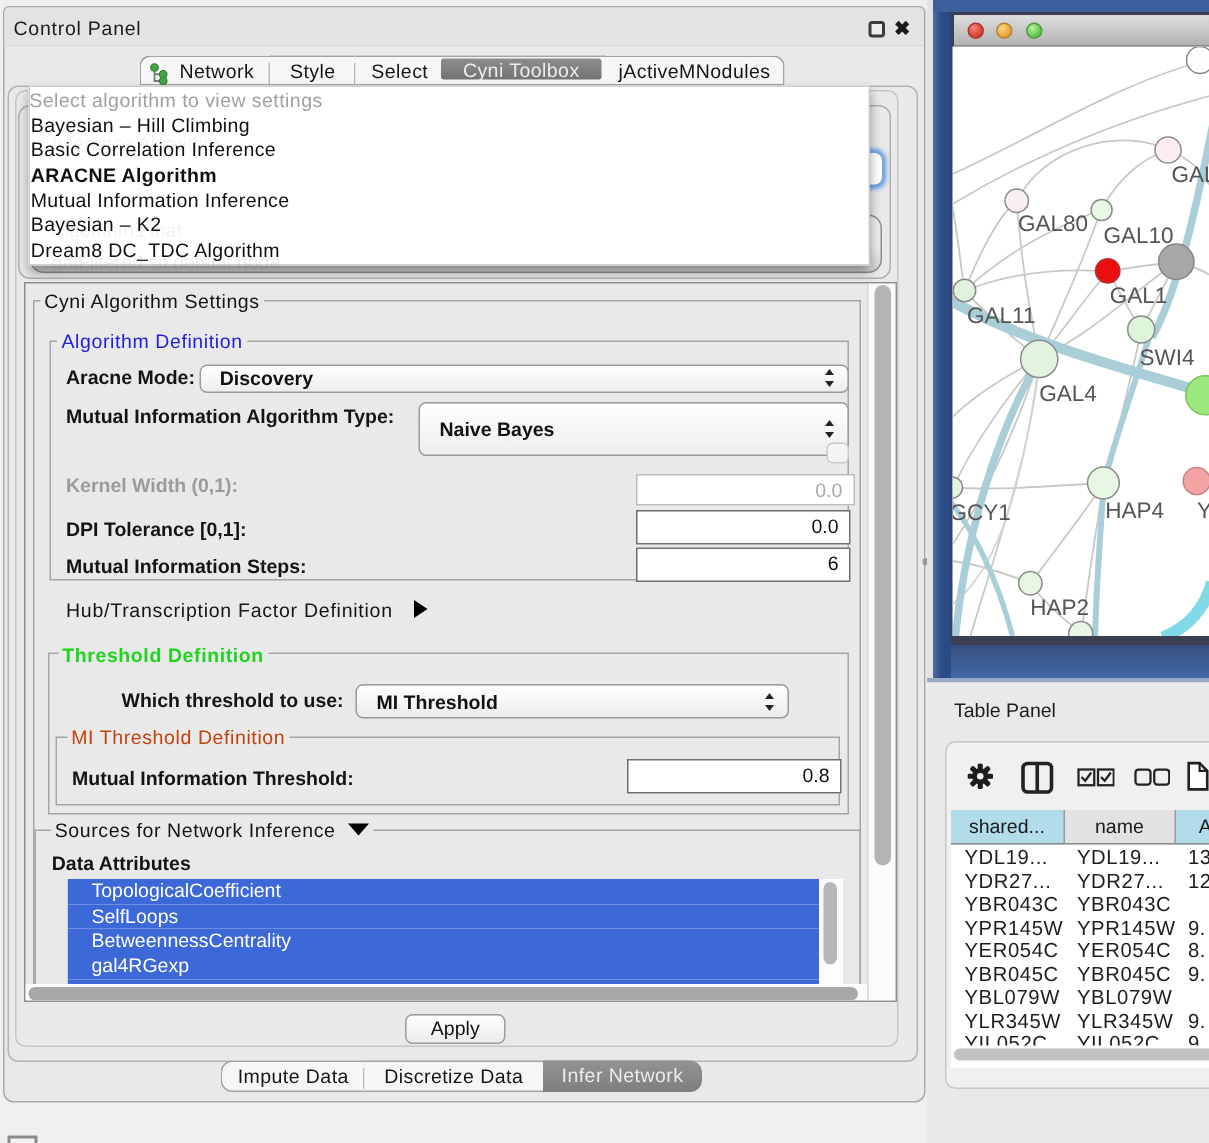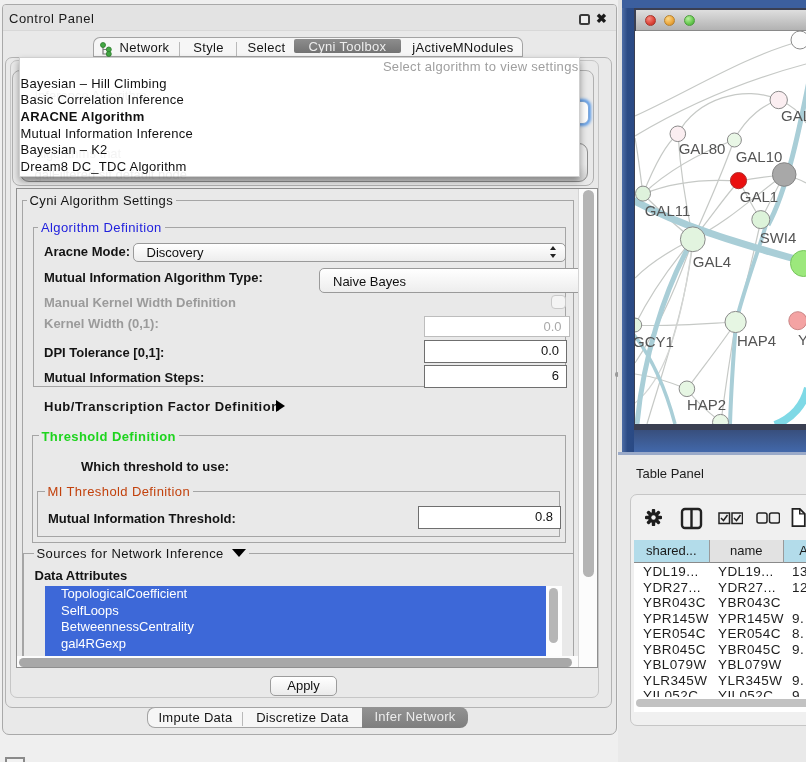--- a/index.html
+++ b/index.html
@@ -45,38 +45,38 @@
 
 #selbox { position:absolute; left:12px; top:70px; width:582px; height:116px; border:1px solid #b0b0b0; border-radius:8px; background:#e9e9e9; }
 #uc1 { position:absolute; left:560px; top:101px; width:29px; height:23px; border:1px solid #7fa8d9;
   border-radius:6px; background:#fff; box-shadow:0 0 3px 1.5px #5d9ce8; }
 #uc2 { position:absolute; left:20px; top:143px; width:568px; height:39px; border:1px solid #8e8e8e;
   border-radius:9px; background:linear-gradient(#ededed 55%, #d2d2d2); }
 
 
 #popup { position:absolute; left:18.5px; top:57px; width:561px; height:120px; background:#fff;
   border:1px solid #cfcfcf; box-shadow:0 4px 7px rgba(0,0,0,0.38); }
-#popup .hdr { position:absolute; left:0; top:1px; width:100%; text-align:right; color:#9f9f9f; font-size:13px; letter-spacing:0.3px; height:15px; line-height:15px; }
+#popup .hdr { position:absolute; left:0; top:1px; width:100%; text-align:left; color:#9f9f9f; font-size:13px; letter-spacing:0.3px; height:15px; line-height:15px; }
 #popup .it { position:absolute; left:1px; font-size:13px; letter-spacing:0.25px; color:#101010; height:16.7px; line-height:16.7px; white-space:nowrap; }
 .ghost { position:absolute; font-size:13px; color:rgba(90,90,90,0.07); white-space:nowrap; }
 
 
 #sp { position:absolute; left:16px; top:188px; width:582px; height:480px;
   border:1px solid #8f8f8f; background:#e9e9e9; overflow:hidden; }
 #sp-vtrack { position:absolute; left:561px; top:0; width:19px; height:478px; background:#fcfcfc; border-left:1px solid #d5d5d5; }
 #sp-vthumb { position:absolute; left:566px; top:1px; width:11px; height:387px; background:#b4b4b4; border-radius:6px; }
 #sp-htrack { position:absolute; left:0; top:467px; width:561px; height:11px; background:#fcfcfc; }
 #sp-hthumb { position:absolute; left:2px; top:468.5px; width:553px; height:9px; background:#a8a8a8; border-radius:5px; }
 
 .group { position:absolute; border:1px solid #a5a5a5; }
 .gtitle { position:absolute; top:-8px; font-size:13px; letter-spacing:0.4px; background:#e9e9e9; padding:0 3px; white-space:nowrap; }
 .row-label { position:absolute; font-size:13px; font-weight:bold; color:#141414; white-space:nowrap; height:15px; line-height:15px; }
 .row-label.dis { color:#9b9b9b; }
 .combo { position:absolute; background:linear-gradient(#ffffff,#ededed); border:1px solid #9a9a9a;
-  border-radius:5px; font-size:13px; color:#111; }
+  border-radius:5px; font-size:13px; color:#111;font-weight:bold; }
 .combo .cv { position:absolute; left:13px; top:50%; transform:translateY(-50%); white-space:nowrap; }
 .combo .arr { position:absolute; right:7px; top:50%; transform:translateY(-50%); width:9px; height:14px; }
 .arr:before { content:""; position:absolute; left:1px; top:1px; border-left:3.5px solid transparent;
   border-right:3.5px solid transparent; border-bottom:4.5px solid #222; }
 .arr:after { content:""; position:absolute; left:1px; bottom:1px; border-left:3.5px solid transparent;
   border-right:3.5px solid transparent; border-top:4.5px solid #222; }
 .tfield { position:absolute; background:#fff; font-size:13px; text-align:right; padding-right:7px; }
 .chk { position:absolute; width:15px; height:14px; border:1px solid #c9c9c9; border-radius:4px; background:#f4f4f4; }
 
 
@@ -161,44 +161,47 @@
       <div class="gtitle" style="left:4px; color:#2121dd;">Algorithm Definition</div>
     </div>
 
     <div class="row-label" style="left:27px; top:54.5px;">Aracne Mode:</div>
     <div class="combo" style="left:115.5px; top:53.5px; width:433px; height:19px;">
         <span class="cv">Discovery</span>
         <span class="arr"></span>
       </div>
 
     <div class="row-label" style="left:27px; top:80.5px;">Mutual Information Algorithm Type:</div>
-    <div class="combo" style="left:262px; top:79px; width:286.5px; height:25px;margin-left:40px;">
+    <div class="combo" style="left:262px; top:79px; width:286.5px; height:36px;">
         <span class="cv">Naive Bayes</span>
         <span class="arr"></span>
       </div>
 
-    <div class="row-label dis" style="left:27px; top:105.5px;">Manual Kernel Width Definition</div>
     <div class="chk" style="left:534px; top:106px;"></div>
 
     <div class="row-label dis" style="left:27px; top:126.5px;">Kernel Width (0,1):</div>
     <div class="tfield" style="left:407px; top:127px; width:145.5px; height:21px; border:1px solid #bdbdbd; color:#a9a9a9; line-height:19px;">0.0</div>
 
     <div class="row-label" style="left:27px; top:155.5px;">DPI Tolerance [0,1]:</div>
     <div class="tfield" style="left:406.5px; top:150.5px; width:143.5px; height:23.5px; border:1.5px solid #6f6f6f; color:#111; line-height:20px;">0.0</div>
 
     <div class="row-label" style="left:27px; top:180.5px;">Mutual Information Steps:</div>
     <div class="tfield" style="left:406.5px; top:175.5px; width:143.5px; height:23px; border:1.5px solid #6f6f6f; color:#111; line-height:20px;">6</div>
 
-    <div class="row-label" style="left:27px; top:209.5px; font-weight:bold; letter-spacing:0.5px;">Hub/Transcription Factor Definition</div>
+    <div class="row-label" style="left:27px; top:209.5px; font-weight:normal; letter-spacing:0.5px;">Hub/Transcription Factor Definition</div>
     <div style="position:absolute; left:259px; top:211px; width:0; height:0; border-top:6px solid transparent; border-bottom:6px solid transparent; border-left:9px solid #000;"></div>
 
     <div class="group" style="left:14.5px; top:246px; width:534.5px; height:108px;">
       <div class="gtitle" style="left:6px; top:-7px; color:#1ed41e;font-weight:bold;">Threshold Definition</div>
     </div>
     <div class="row-label" style="left:64px; top:269.5px;">Which threshold to use:</div>
+    <div class="combo" style="left:220px; top:267px; width:289px; height:23px;">
+        <span class="cv">MI Threshold</span>
+        <span class="arr"></span>
+      </div>
 
     <div class="group" style="left:19.5px; top:302px; width:523.5px; height:46px;">
       <div class="gtitle" style="left:7px; color:#c2410c;">MI Threshold Definition</div>
     </div>
     <div class="row-label" style="left:31px; top:321.5px;">Mutual Information Threshold:</div>
     <div class="tfield" style="left:400.5px; top:317px; width:143.5px; height:23px; border:1.5px solid #6f6f6f; color:#111; line-height:20px;">0.8</div>
 
     <div class="group" style="left:5.5px; top:363.5px; width:551.5px; height:116px; border-bottom:none;">
       <div class="gtitle" style="left:10px; color:#141414; font-weight:normal;">Sources for Network Inference&nbsp;&nbsp;<span style="display:inline-block; width:0; height:0; border-left:7px solid transparent; border-right:7px solid transparent; border-top:8px solid #000; vertical-align:middle; margin-top:-2px;"></span></div>
     </div>

